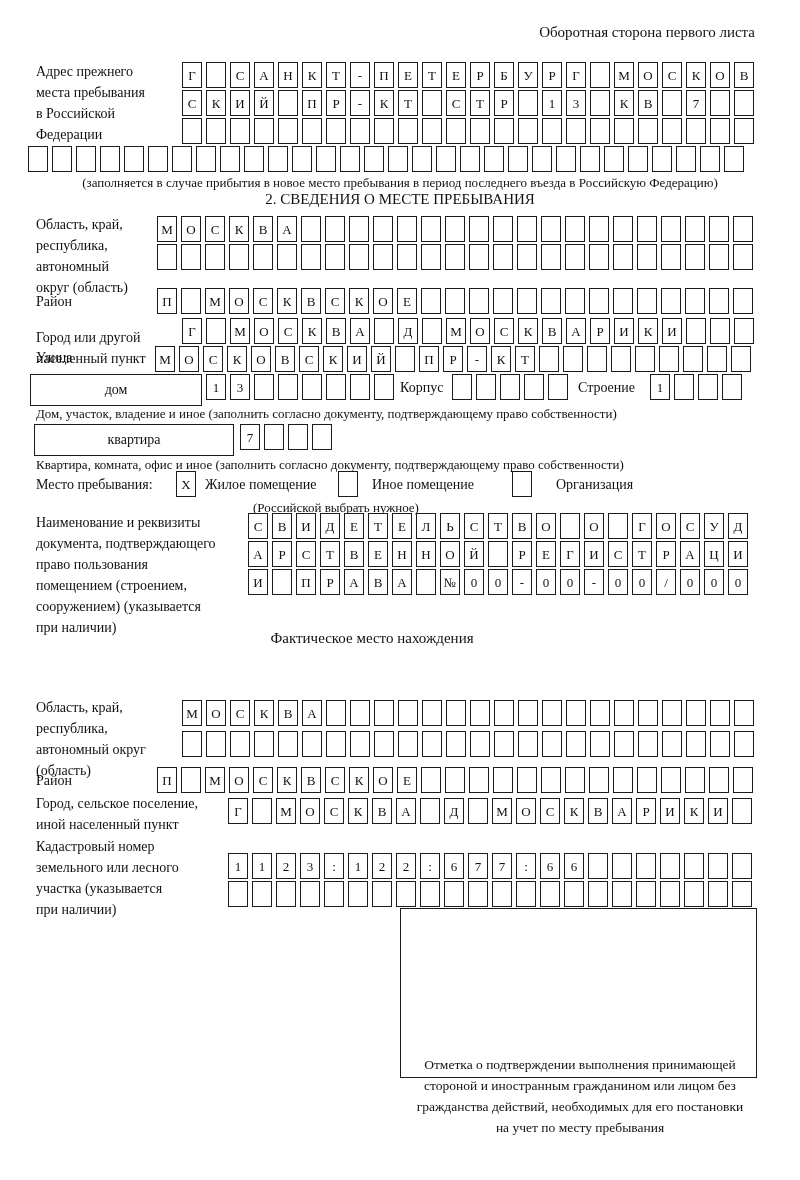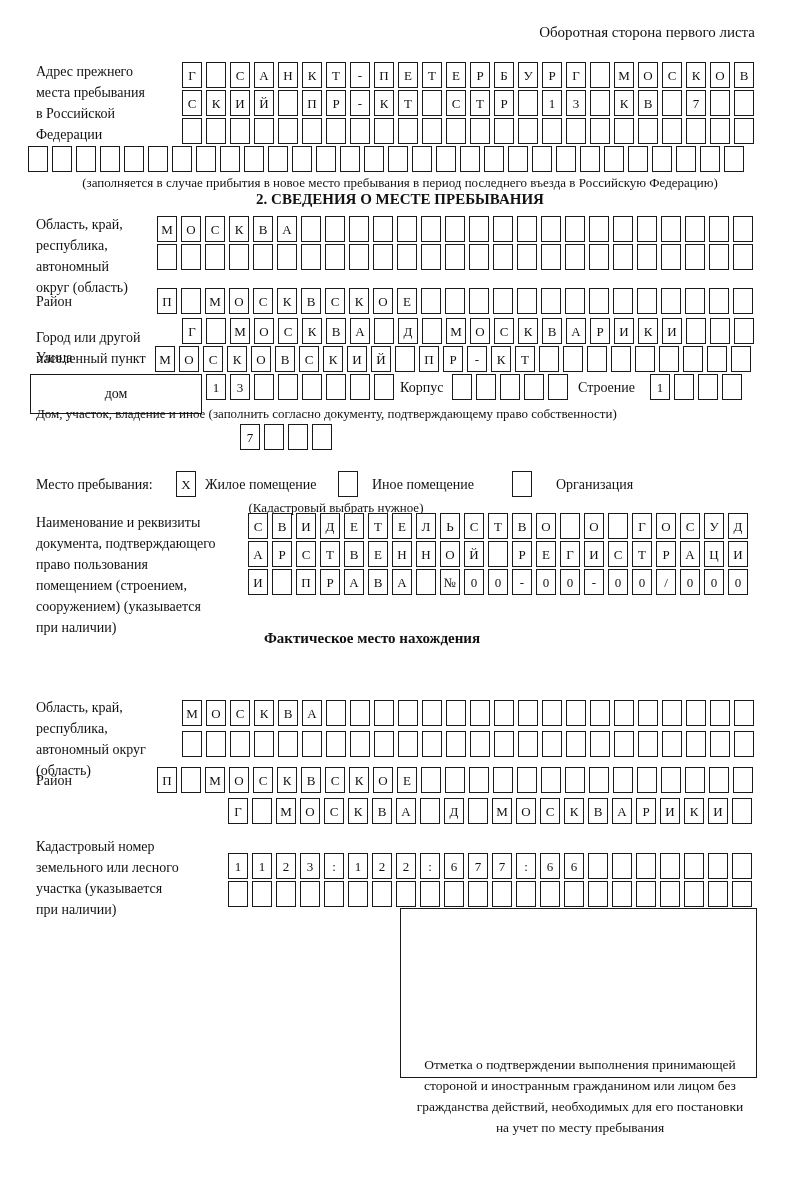--- a/index.html
+++ b/index.html
@@ -4,29 +4,29 @@
 <style>
   html,body{margin:0;padding:0;background:#fff;}
   .page{
     position:relative;width:800px;height:1180px;background:#ffffff;
     font-family:"Liberation Serif","DejaVu Serif",serif;color:#111;overflow:hidden;
   }
   .abs{position:absolute;}
   .lbl{font-size:14px;line-height:21px;white-space:pre-line;}
   .note{font-size:13px;line-height:19px;white-space:pre-line;}
   .center{text-align:center;}
-  .title{font-size:15px;font-weight:bold;}
+  .title{font-size:15px;font-weight:normal;}
   .cellrow{position:absolute;display:flex;gap:4px;}
   .cell{
     width:20px;height:26px;box-sizing:border-box;border:1.6px solid #1b1b1b;
     display:flex;align-items:center;justify-content:center;
     font-size:13px;line-height:1;background:#fff;
   }
   .wbox{
-    position:absolute;box-sizing:border-box;border:1.6px solid #1b1b1b;height:40px;
+    position:absolute;box-sizing:border-box;border:1.6px solid #1b1b1b;height:32px;
     display:flex;align-items:center;justify-content:center;font-size:14px;background:#fff;
   }
   .inline-lbl{font-size:14px;line-height:18px;}
   .bigbox{position:absolute;box-sizing:border-box;border:1.6px solid #1b1b1b;background:#fff;}
 </style>
 </head>
 <body>
 
 <div class="page">
 
@@ -317,35 +317,37 @@
     </div>
   <div class="abs inline-lbl" style="left:578px;top:379px;">Строение</div>
   <div class="cellrow" style="left:650px;top:374px;">
       <span class="cell">1</span>
       <span class="cell"></span>
       <span class="cell"></span>
       <span class="cell"></span>
     </div>
   <div class="abs note" style="left:36px;top:404px;">Дом, участок, владение и иное (заполнить согласно документу, подтверждающему право собственности)</div>
 
+  <div class="wbox" style="left:34px;top:424px;width:200px;">квартира</div>
   <div class="cellrow" style="left:240px;top:424px;">
       <span class="cell">7</span>
       <span class="cell"></span>
       <span class="cell"></span>
       <span class="cell"></span>
     </div>
+  <div class="abs note" style="left:36px;top:455px;">Квартира, комната, офис и иное (заполнить согласно документу, подтверждающему право собственности)</div>
 
   <div class="abs inline-lbl" style="left:36px;top:476px;">Место пребывания:</div>
   <div class="abs cell" style="left:176px;top:471px;">X</div>
   <div class="abs inline-lbl" style="left:205px;top:476px;">Жилое помещение</div>
   <div class="abs cell" style="left:338px;top:471px;"></div>
   <div class="abs inline-lbl" style="left:372px;top:476px;">Иное помещение</div>
   <div class="abs cell" style="left:512px;top:471px;"></div>
   <div class="abs inline-lbl" style="left:556px;top:476px;font-family:Liberation Serif, serif;">Организация</div>
-  <div class="abs note center" style="left:186px;top:498px;width:300px;">(Кадастровый выбрать нужное)</div>
+  <div class="abs note center" style="left:186px;top:498px;width:300px;">(Российской выбрать нужное)</div>
 
   <div class="abs lbl" style="left:36px;top:512px;">Наименование и реквизиты
 документа, подтверждающего
 право пользования
 помещением (строением,
 сооружением) (указывается
 при наличии)</div>
   <div class="cellrow" style="left:248px;top:513px;">
       <span class="cell">С</span>
       <span class="cell">В</span>
@@ -497,20 +499,22 @@
       <span class="cell"></span>
       <span class="cell"></span>
       <span class="cell"></span>
       <span class="cell"></span>
       <span class="cell"></span>
       <span class="cell"></span>
       <span class="cell"></span>
       <span class="cell"></span>
     </div>
 
+  <div class="abs lbl" style="left:36px;top:793px;">Город, сельское поселение,
+иной населенный пункт</div>
   <div class="cellrow" style="left:228px;top:798px;">
       <span class="cell">Г</span>
       <span class="cell"></span>
       <span class="cell">М</span>
       <span class="cell">О</span>
       <span class="cell">С</span>
       <span class="cell">К</span>
       <span class="cell">В</span>
       <span class="cell">А</span>
       <span class="cell"></span>

